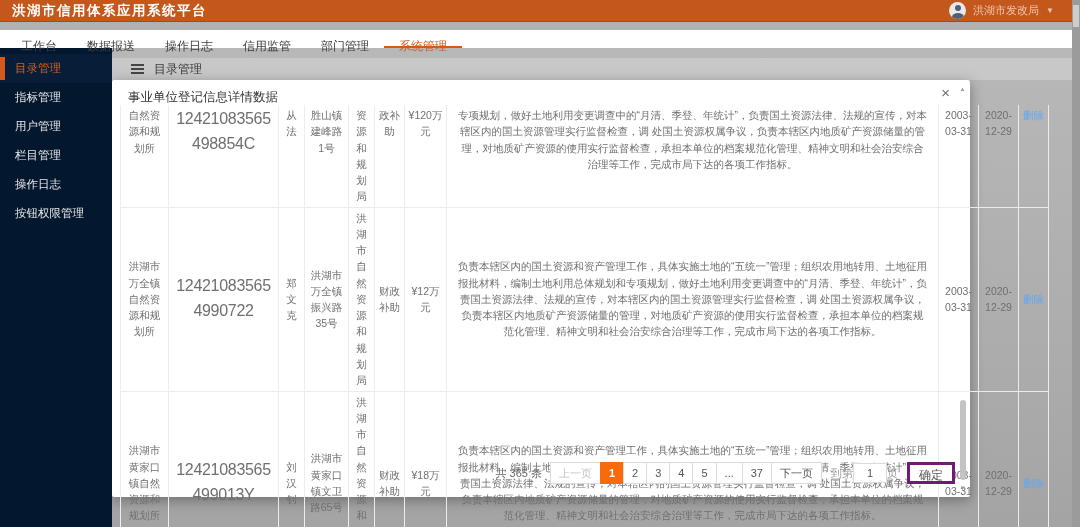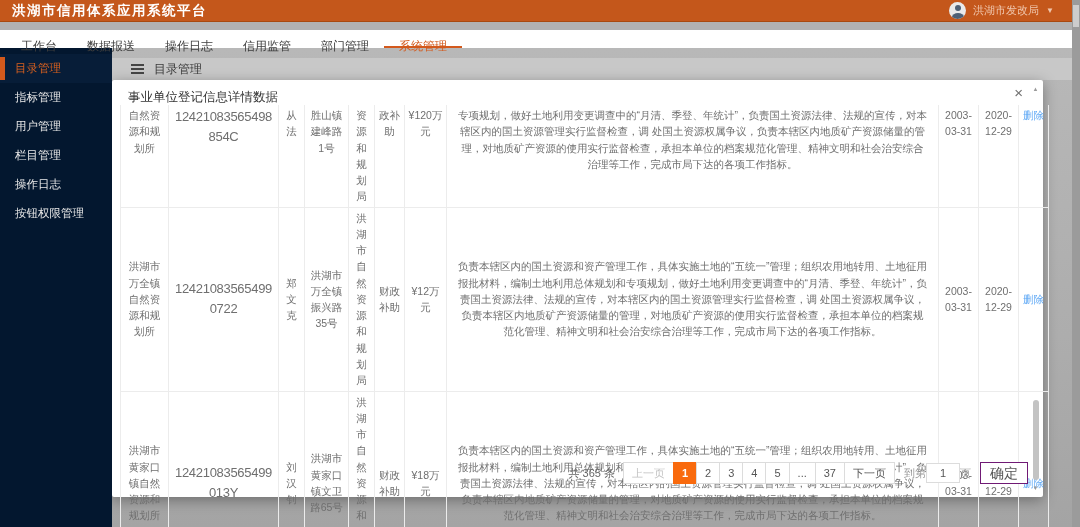--- a/index.html
+++ b/index.html
@@ -30,48 +30,48 @@
   .side-item.active{color:#d8601f;background:#071d38;}
   .side-item.active::before{content:"";position:absolute;left:0;top:3px;bottom:3px;width:5px;background:#d3591c;}
   
   .content-dim{position:absolute;top:48px;left:112px;width:968px;height:479px;
     background:linear-gradient(180deg,#b8b8b8 0%,#adadad 60%,#a4a4a4 100%);z-index:10;}
   .breadcrumb-bar{position:absolute;top:10px;left:0;right:0;height:22px;background:#c8c8c8;
     display:flex;align-items:center;padding-left:19px;gap:10px;}
   .menu-icon{width:13px;height:2px;background:#454545;box-shadow:0 -4px 0 #454545,0 4px 0 #454545;margin:6px 0;}
   .breadcrumb-label{font-size:12px;color:#3a3a3a;}
   
-  .modal{position:absolute;left:112px;top:80px;width:931px;height:417px;background:#ffffff;
+  .modal{position:absolute;left:112px;top:80px;width:858px;height:417px;background:#ffffff;
     border-radius:2px;box-shadow:0 3px 14px rgba(0,0,0,0.35);z-index:20;}
   .modal-title{position:absolute;top:9px;left:16px;font-size:12.5px;color:#333333;}
   .modal-close{position:absolute;top:5px;right:20px;font-size:15px;color:#707070;cursor:pointer;line-height:1;}
   
   .table-wrap{position:absolute;top:25px;left:8px;width:928px;}
   table{border-collapse:collapse;table-layout:fixed;width:928px;font-size:10.5px;color:#6f6f6f;}
   td{border:1px solid #ececec;text-align:center;vertical-align:middle;padding:2px 3px;
     word-break:break-all;line-height:1.55;box-sizing:border-box;}
   tr.r0 td{height:74px;vertical-align:top;border-top:none;}
   tr.r1 td{height:134px;}
   tr.r2 td{height:136px;}
-  td.code{font-size:13px;letter-spacing:-0.3px;}
+  td.code{font-size:16px;letter-spacing:-0.3px;}
   td.desc{padding:2px 10px;}
   td.date{padding:2px 4px;}
   .link{color:#5ea8f5;cursor:pointer;}
   
   .pagination{position:absolute;right:15px;bottom:13px;display:flex;align-items:center;gap:9px;font-size:11px;color:#666666;}
   .pg-total{color:#666666;}
   .pg-group{display:flex;}
   .pg-btn{min-width:16px;height:22px;line-height:20px;padding:0 8px;border:1px solid #dcdcdc;
     background:#ffffff;text-align:center;margin-left:-1px;cursor:pointer;color:#555555;box-sizing:border-box;}
   .pg-btn.disabled{color:#c2c2c2;cursor:default;}
   .pg-btn.active{background:#f96a0d;border-color:#f96a0d;color:#ffffff;font-weight:bold;}
   .goto{display:flex;align-items:center;color:#9a9a9a;}
   .goto-input{width:34px;height:20px;border:1px solid #dcdcdc;text-align:center;font-size:11px;color:#555;box-sizing:border-box;}
-  .confirm-btn{height:22px;line-height:20px;padding:0 9px;border:1px solid #701a75;background:#ffffff;
-    color:#555555;font-size:14px;cursor:pointer;box-sizing:border-box;}
+  .confirm-btn{height:22px;line-height:20px;padding:0 9px;border:3px solid #701a75;background:#ffffff;
+    color:#555555;font-size:12px;cursor:pointer;box-sizing:border-box;}
   
   .msb{position:absolute;top:5px;bottom:5px;right:3px;width:9px;z-index:21;}
   .msb-arrow{position:absolute;left:0;width:9px;font-size:6px;color:#9a9a9a;text-align:center;line-height:8px;}
   .msb-arrow.up{top:0;}
   .msb-arrow.down{bottom:0;}
   .msb-thumb{position:absolute;left:1.5px;bottom:12px;width:6px;height:80px;background:#c3c3c3;border-radius:3px;cursor:pointer;}
   
   .page-sb{position:absolute;top:0;right:0;width:8px;height:527px;background:#9b9b9b;z-index:40;}
   .page-sb-thumb{position:absolute;top:5px;left:1px;width:6px;height:22px;background:#cdcdcd;cursor:pointer;}
 </style>

